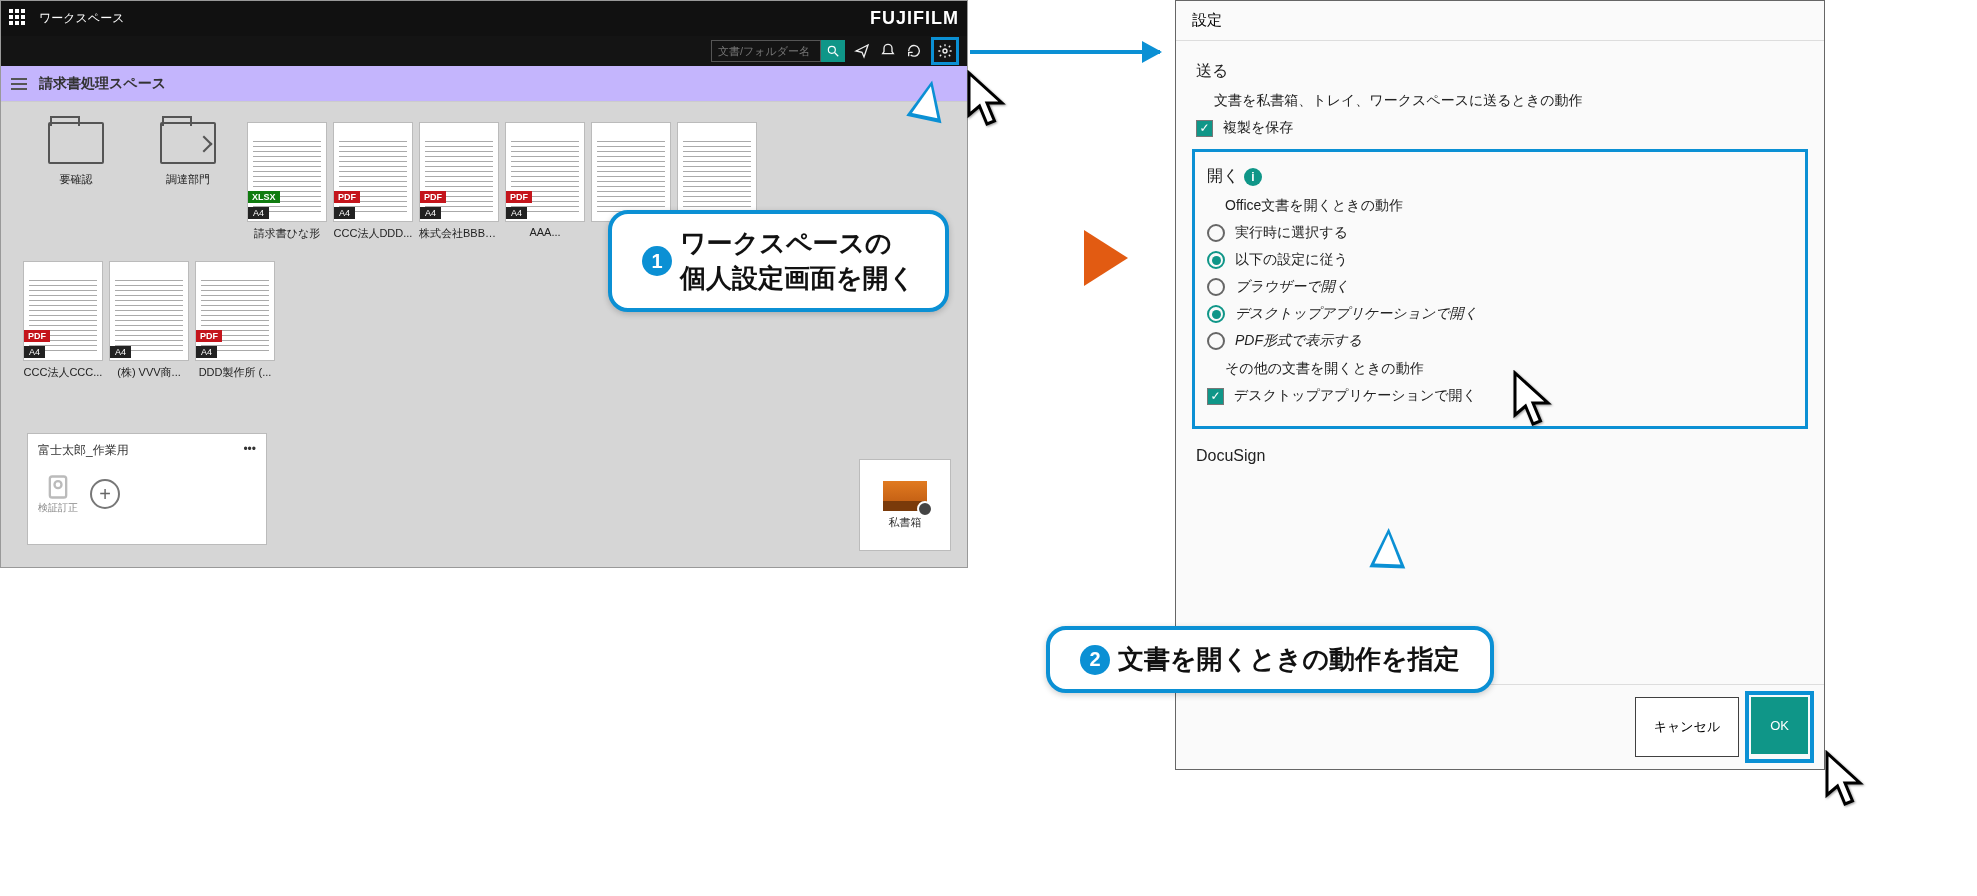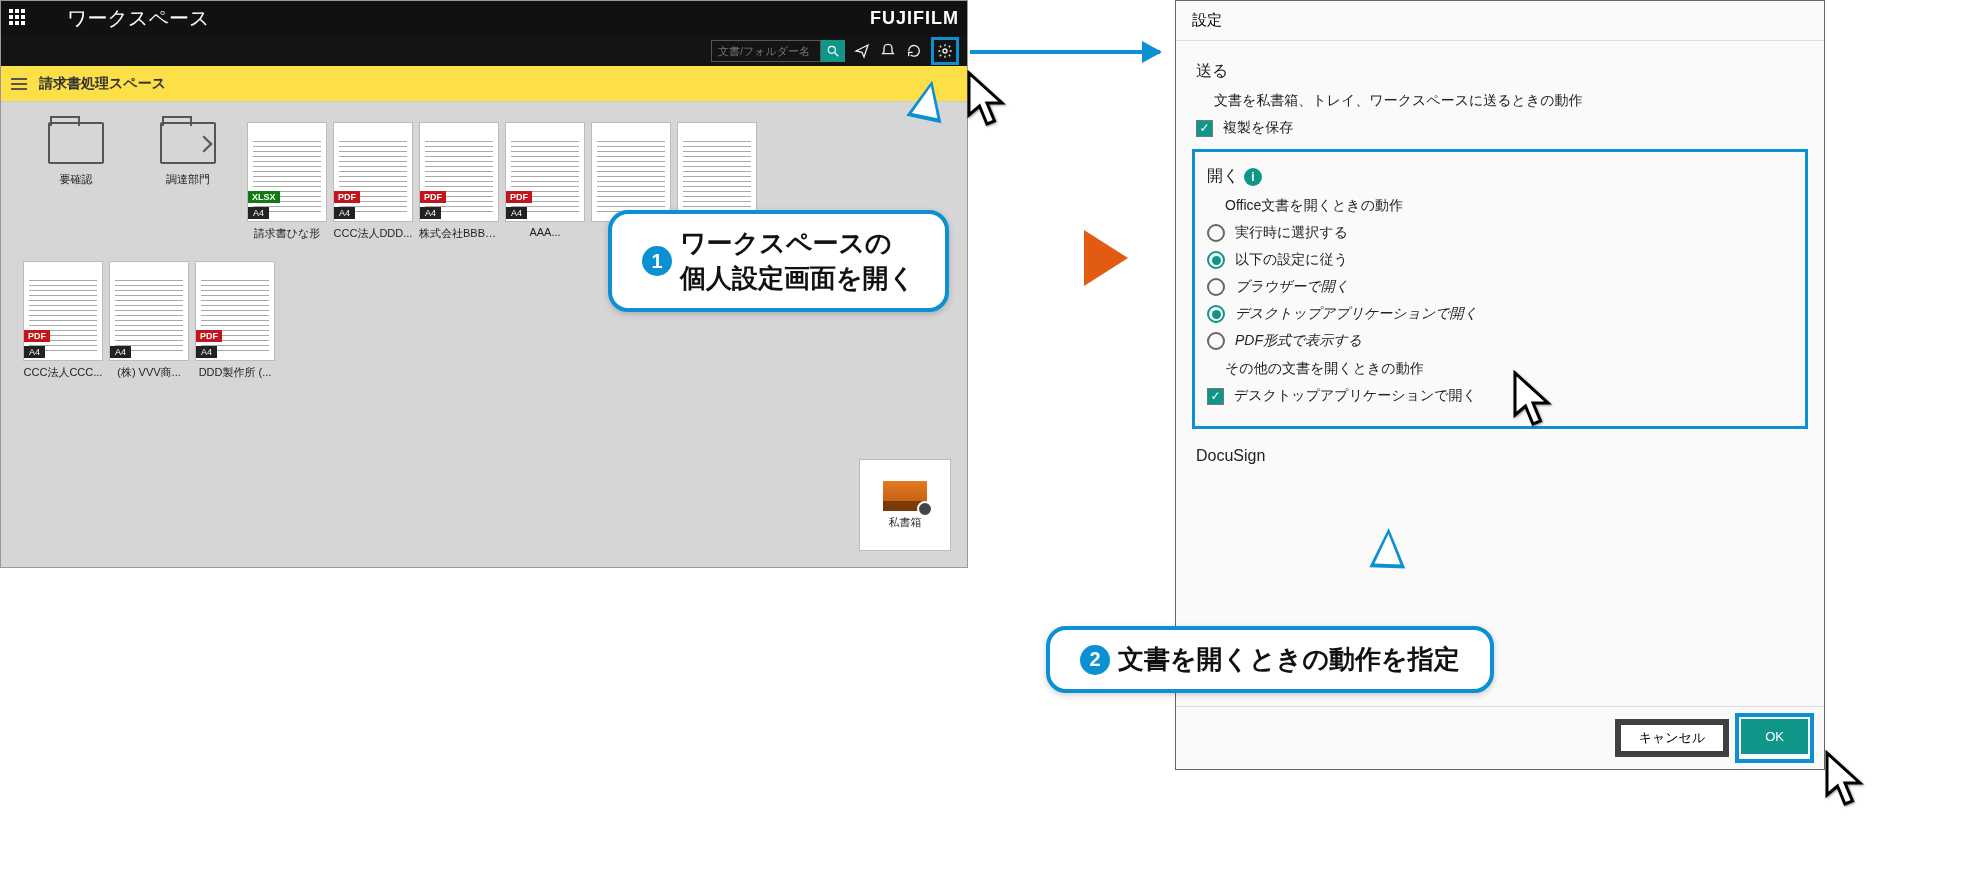--- a/index.html
+++ b/index.html
@@ -3,31 +3,31 @@
 <meta charset="utf-8">
 <style>
   * { box-sizing: border-box; margin: 0; padding: 0; font-family: "Yu Gothic", "Meiryo", sans-serif; }
   body { background: #fff; width: 1977px; height: 896px; position: relative; overflow: hidden; font-size: 13px; }
 
   
   .workspace { position: absolute; left: 0; top: 0; width: 968px; height: 568px; background: #d6d6d6; border: 1px solid #999; }
   .topbar { height: 35px; background: #111; color: #fff; display: flex; align-items: center; padding: 0 8px; }
   .app-menu-icon { width: 20px; height: 20px; display: grid; grid-template-columns: repeat(3,4px); grid-template-rows: repeat(3,4px); gap:2px; margin-right:10px; }
   .app-menu-icon span { background:#fff; width:4px; height:4px; }
-  .app-title { font-size: 20px; margin-left: 28px; }
+  .app-title { font-size: 12px; }
   .brand { margin-left: auto; font-weight: bold; letter-spacing: 1px; font-size: 18px; }
 
   .toolbar { height: 30px; background: #141414; display:flex; align-items:center; justify-content:flex-end; padding:0 8px; gap:8px; }
   .search-box { display:flex; align-items:center; }
   .search-input { width: 110px; height:22px; background:#141414; border:1px solid #555; color:#aaa; font-size:11px; padding:0 6px; }
   .search-btn { width:24px; height:22px; background:#0f9688; display:flex; align-items:center; justify-content:center; }
   .tb-icon { width:18px; height:18px; color:#eee; display:flex; align-items:center; justify-content:center; }
   .gear-wrap { width:28px; height:28px; border:3px solid #0b90d4; display:flex; align-items:center; justify-content:center; position:relative; }
 
-  .crumb { height:36px; background:#fde047; border-bottom:1px solid #ccc; display:flex; align-items:center; padding:8px 10px; gap:12px; color:#333; }
+  .crumb { height:36px; background:#c4b5fd; border-bottom:1px solid #ccc; display:flex; align-items:center; padding:8px 10px; gap:12px; color:#333; }
   .hamb { display:flex; flex-direction:column; gap:3px; }
   .hamb span{ width:16px; height:2px; background:#555;}
   .crumb-title{ font-size:14px; font-weight:bold;}
 
   .canvas { position:relative; padding: 20px 30px; }
   .row { display:flex; gap:22px; margin-bottom:20px; align-items:flex-start; }
   .item { display:flex; flex-direction:column; align-items:center; width:90px; font-size:11px; color:#222;justify-content:center; }
   .folder-ico { width:56px; height:42px; background:#d6d6d6; border:2px solid #555; border-radius:2px; position:relative; margin-bottom:8px; }
   .folder-ico::before{ content:""; position:absolute; top:-8px; left:0; width:26px; height:8px; border:2px solid #555; border-bottom:none;}
   .folder-ico.adj::after{ content:""; position:absolute; right:4px; top:14px; width:10px; height:10px; border:2px solid #555; border-left:none; border-bottom:none; transform:rotate(45deg);}
@@ -64,21 +64,21 @@
   .chk{ width:17px; height:17px; border:1px solid #777; background:#0f9688; display:flex; align-items:center; justify-content:center; color:#fff; font-size:12px;}
   .radio{ width:18px; height:18px; border:2px solid #666; border-radius:50%; display:flex; align-items:center; justify-content:center;}
   .radio.sel{ border-color:#0f9688;}
   .radio.sel::after{ content:""; width:9px; height:9px; background:#0f9688; border-radius:50%;}
   .open-box{ border:3px solid #0b90d4; margin:12px -4px; padding:8px 12px 12px; position:relative;}
   .info-i{ width:18px; height:18px; border-radius:50%; background:#0f9688; color:#fff; font-size:12px; display:inline-flex; align-items:center; justify-content:center; font-weight:bold;}
   .docusign{ margin-top:18px;}
   .link-btn{ padding:5px 16px; border:1px solid #888; background:#f0f0f0; font-size:13px;}
   .ds-row{ display:flex; justify-content:space-between; align-items:center; margin-top:8px;}
   .settings-footer{ padding:12px 16px; display:flex; justify-content:flex-end; gap:12px; border-top:1px solid #ddd;}
-  .btn{ padding:4px 18px; border:6px solid #404040; background:#fff; font-size:13px;}
+  .btn{ padding:20px 18px; border:1px solid #404040; background:#fff; font-size:13px;}
   .btn.primary{ background:#0f9688; color:#fff; border-color:#0f9688;}
   .ok-wrap{ border:4px solid #0b90d4; padding:2px; margin:-6px;}
 
   
   .callout{ position:absolute; background:#fff; border:4px solid #0b90d4; border-radius:20px; padding:12px 30px; font-size:26px; font-weight:bold; color:#111; display:flex; align-items:center; box-shadow:0 2px 6px rgba(0,0,0,0.2);}
   .callout .num{ width:30px; height:30px; border-radius:50%; background:#0b90d4; color:#fff; font-size:20px; display:flex; align-items:center; justify-content:center; margin-right:8px; flex-shrink:0;}
   .callout1{ left:608px; top:210px; }
   .callout2{ left:1046px; top:626px; }
   .c-line{ white-space:pre; line-height:1.35;}
   .pointer{ position:absolute; width:0; height:0; border-left:18px solid transparent; border-right:18px solid transparent; border-bottom:40px solid #0b90d4;}
@@ -236,20 +236,36 @@
           <div class="doc-thumb">
             <div class="lines"></div>
             <div class="tag pdf">PDF</div>
             <div class="a4">A4</div>
           </div>
           <div class="doc-label">DDD製作所 (...</div>
         </div>
     </div>
   </div>
 
+  <div class="personal-card">
+    <div class="card-head">
+      <span>富士太郎_作業用</span>
+      <span>•••</span>
+    </div>
+    <div class="card-body">
+      <div style="display:flex;flex-direction:column;align-items:center;">
+        <svg class="stamp-ico" viewBox="0 0 24 24" fill="none" stroke="#bbb" stroke-width="2">
+            <rect x="5" y="3" width="14" height="18" rx="2"></rect>
+            <circle cx="12" cy="10" r="3"></circle>
+          </svg>
+        <span class="stamp-lbl">検証訂正</span>
+      </div>
+      <div class="card-add">+</div>
+    </div>
+  </div>
 
   <div class="tray">
     <div style="position:relative;">
       <div class="tray-ico"></div>
       <div class="tray-badge"></div>
     </div>
     <div class="tray-lbl">私書箱</div>
   </div>
 </div>
 

